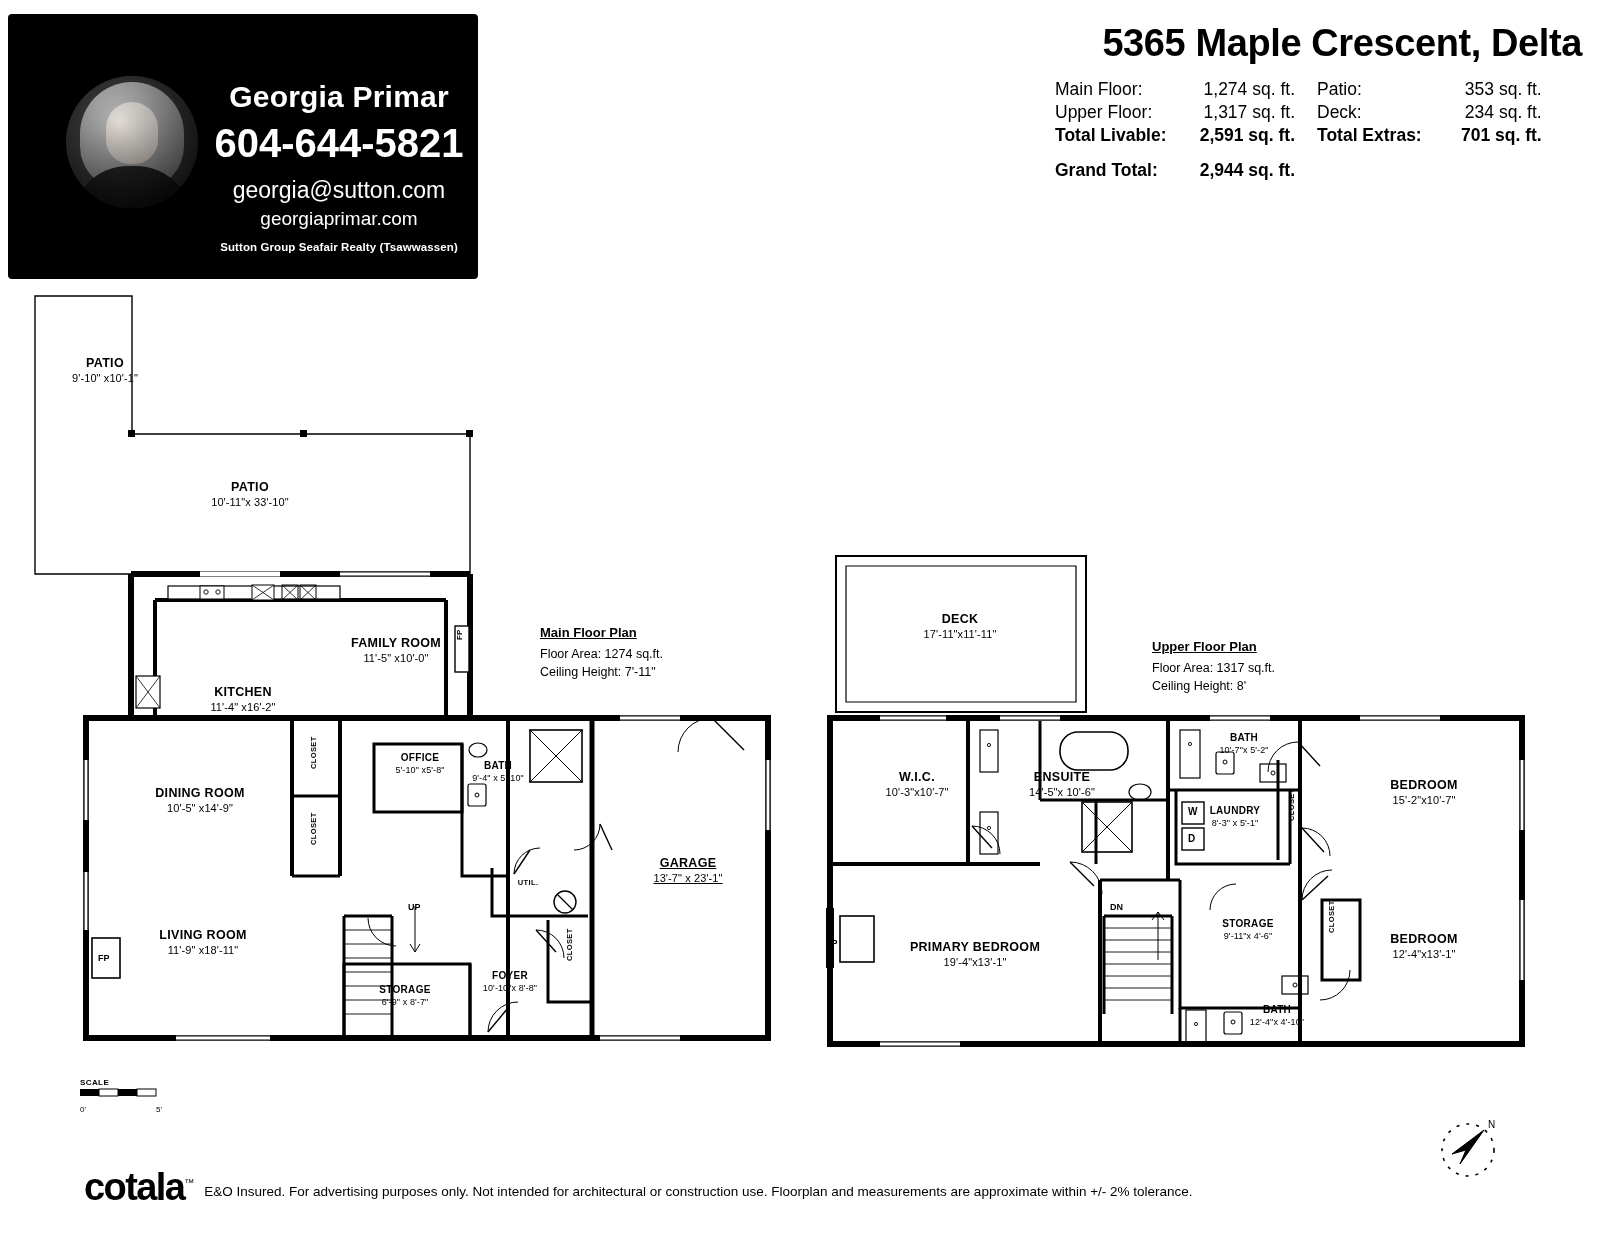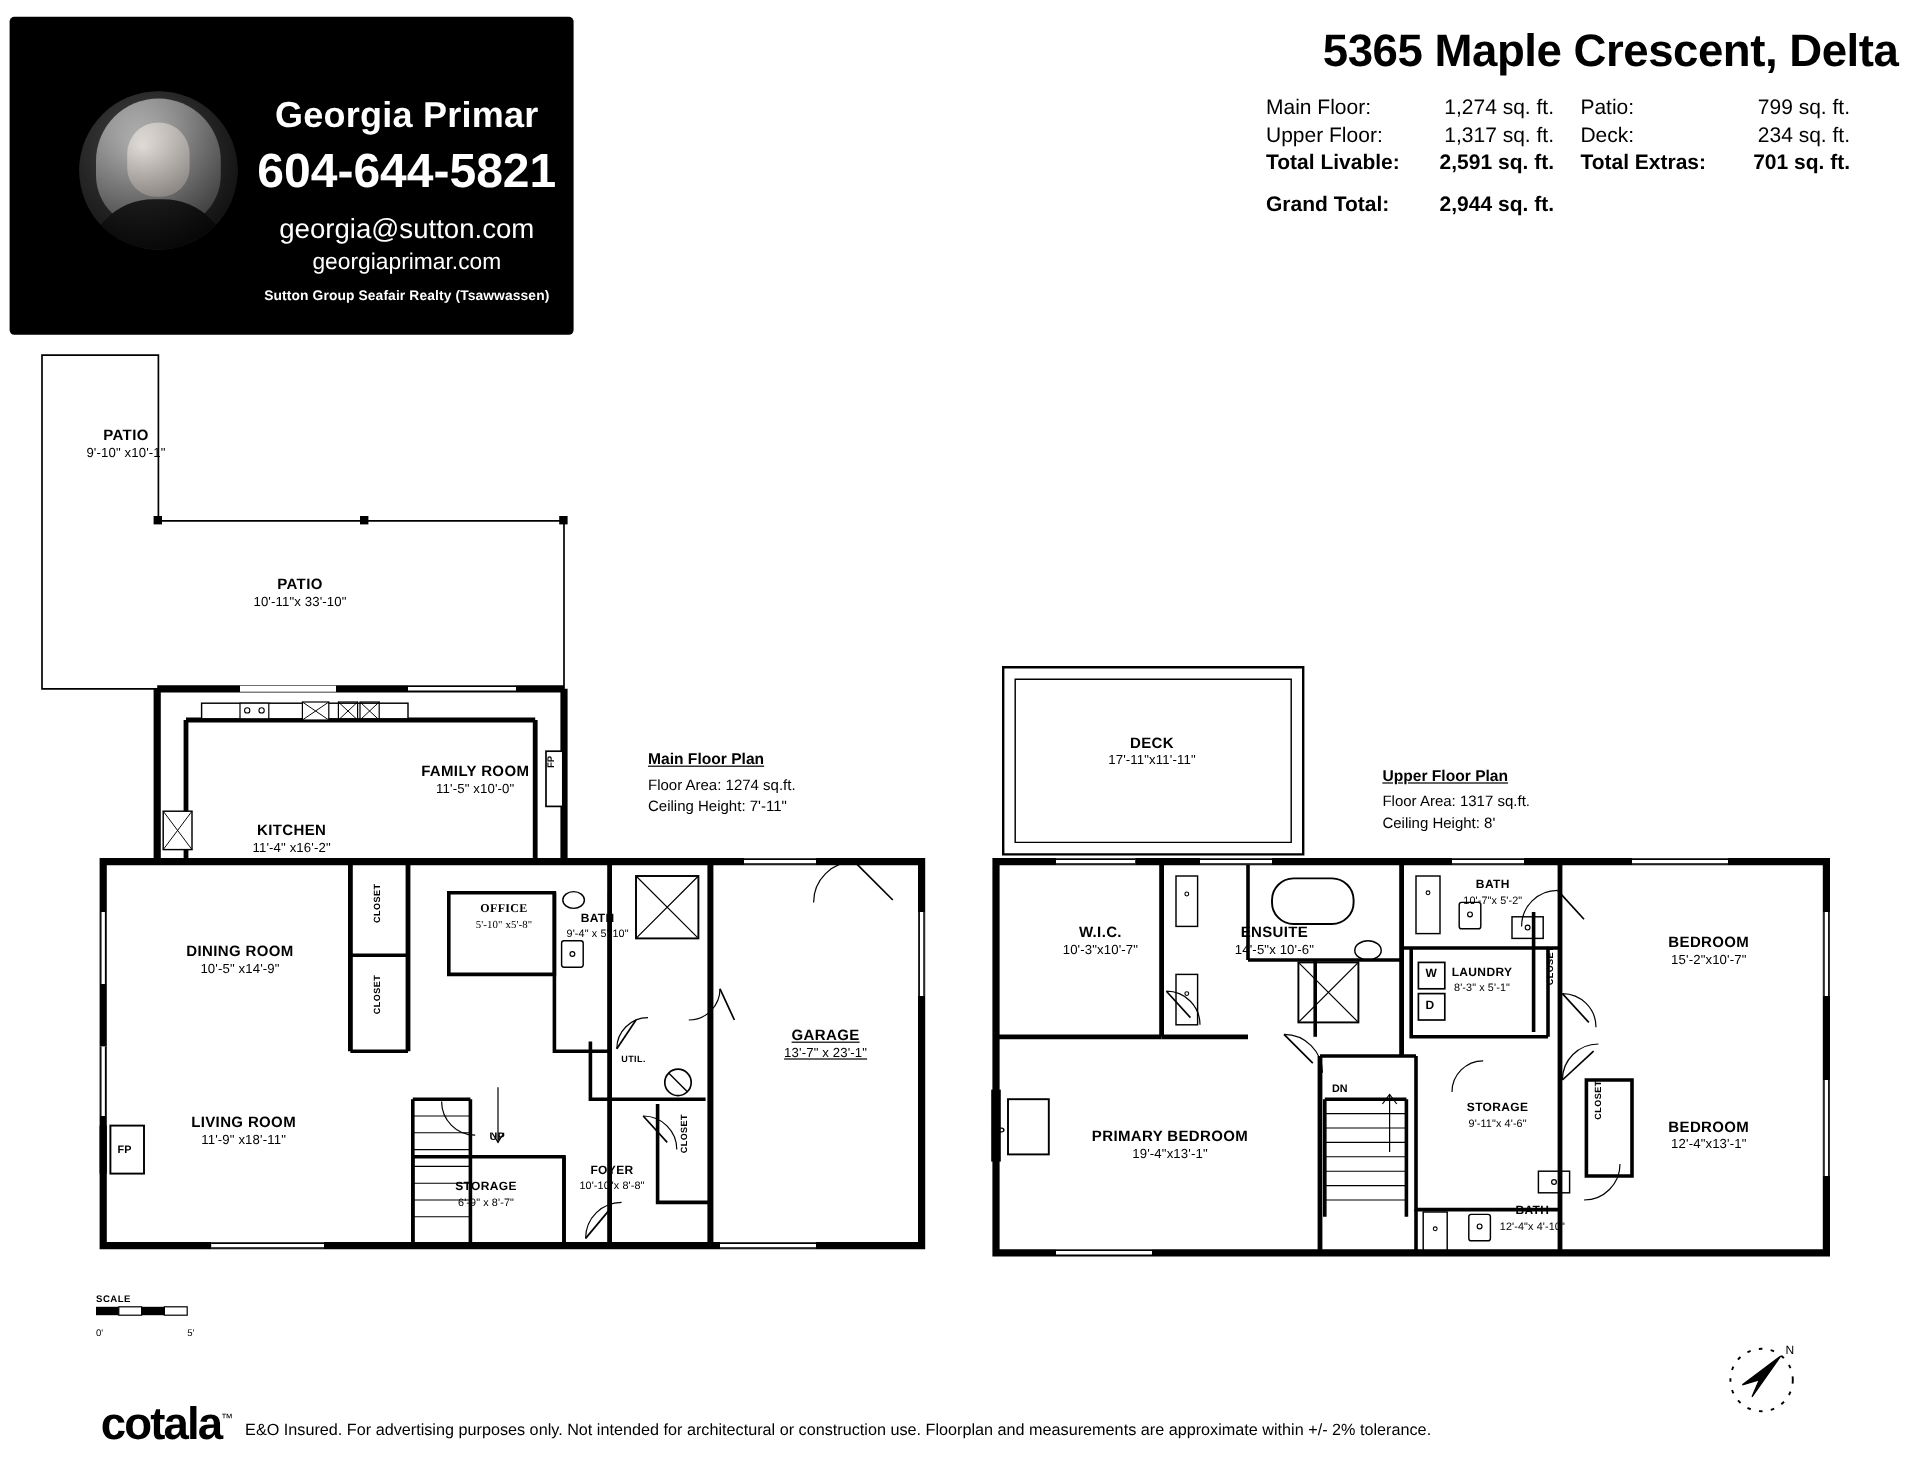--- a/index.html
+++ b/index.html
@@ -234,21 +234,21 @@
   <div class="prop-title">5365 Maple Crescent, Delta</div>
 </div>
 
 <div class="stats">
   <table>
     <tbody>
         <tr>
       <td class="lbl">Main Floor:</td>
       <td class="val">1,274 sq. ft.</td>
       <td class="lbl2">Patio:</td>
-      <td class="val2">799 sq. ft.</td>
+      <td class="val2">353 sq. ft.</td>
     </tr>
     <tr>
       <td class="lbl">Upper Floor:</td>
       <td class="val">1,317 sq. ft.</td>
       <td class="lbl2">Deck:</td>
       <td class="val2">234 sq. ft.</td>
     </tr>
     <tr>
       <td class="lbl b">Total Livable:</td>
       <td class="val b">2,591 sq. ft.</td>
@@ -474,21 +474,21 @@
   <div class="rd">11'-5" x10'-0"</div>
 </div>
 <div class="room" style="left:125px; top:786px; width:150px;">
   <div class="rn">DINING ROOM</div>
   <div class="rd">10'-5" x14'-9"</div>
 </div>
 <div class="room" style="left:128px; top:928px; width:150px;">
   <div class="rn">LIVING ROOM</div>
   <div class="rd">11'-9" x18'-11"</div>
 </div>
-<div class="room small" style="left:374px; top:752px; width:92px;font-family:Liberation Serif, serif;">
+<div class="room small" style="left:374px; top:752px; width:92px;">
   <div class="rn">OFFICE</div>
   <div class="rd">5'-10" x5'-8"</div>
 </div>
 <div class="room small" style="left:468px; top:760px; width:60px;">
   <div class="rn">BATH</div>
   <div class="rd">9'-4" x 5'-10"</div>
 </div>
 <div class="room" style="left:612px; top:856px; width:152px;text-decoration:underline;">
   <div class="rn">GARAGE</div>
   <div class="rd">13'-7" x 23'-1"</div>
@@ -508,21 +508,21 @@
   <div class="rn">CLOSET</div>
 </div>
 <div class="room tiny vert" style="left:286px; top:824px; width:56px;">
   <div class="rn">CLOSET</div>
 </div>
 <div class="room tiny vert" style="left:542px; top:940px; width:56px;">
   <div class="rn">CLOSET</div>
 </div>
 <div class="fp-tag" style="left:98px; top:953px;">FP</div>
 <div class="fp-tag" style="left:455px; top:640px; font-size:8px; transform:rotate(-90deg); transform-origin:left top;">FP</div>
-<div class="fp-tag" style="left:408px; top:902px; font-size:9px;margin-top:40px;">UP</div>
+<div class="fp-tag" style="left:408px; top:902px; font-size:9px;">UP</div>
 
 <div class="planbox" style="left:540px; top:624px; width:230px;">
   <span class="pt">Main Floor Plan</span>
   <span>Floor Area: 1274 sq.ft.</span><br>
   <span>Ceiling Height: 7'-11"</span>
 </div>
 
 <div class="room" style="left:890px; top:612px; width:140px;">
   <div class="rn">DECK</div>
   <div class="rd">17'-11"x11'-11"</div>

